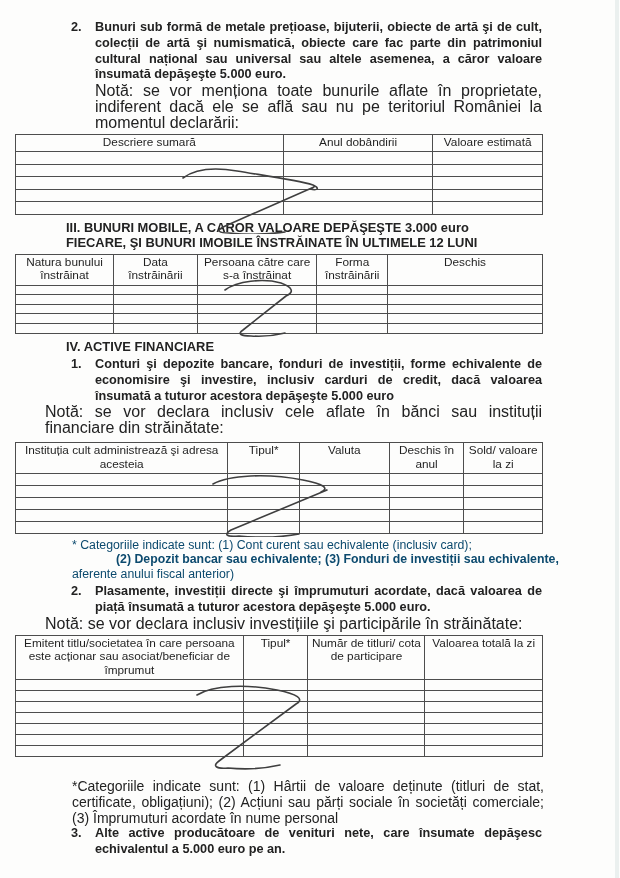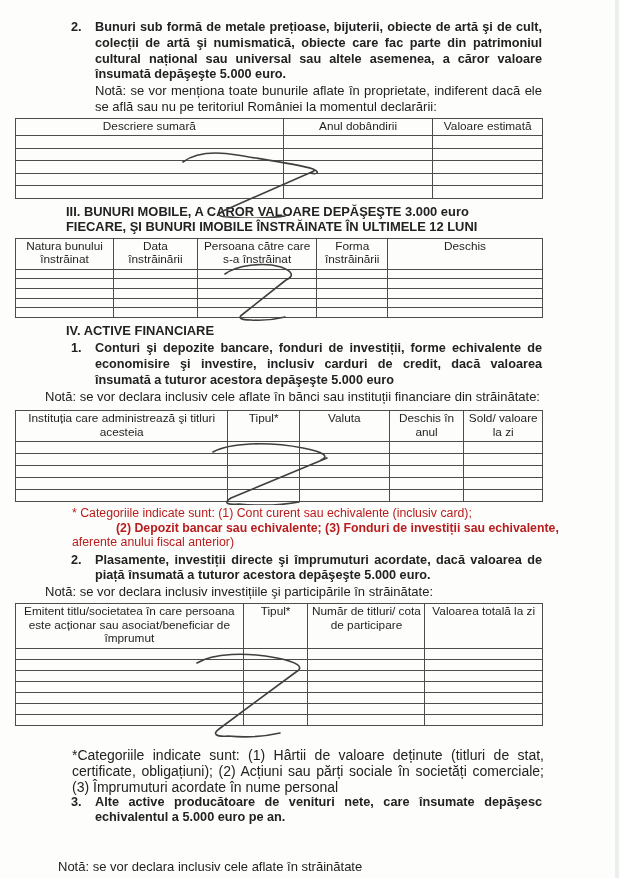--- a/index.html
+++ b/index.html
@@ -14,21 +14,21 @@
   .page::after {
     content:""; position:absolute; right:1px; top:0; bottom:0; width:4px;
     background:#e3eae9; opacity:.7; pointer-events:none;
   }
 
   
   .item-para { position:relative; margin:0 78px 0 95px; text-align:justify;
                font-size:12.7px; line-height:15.8px; font-weight:bold; }
   .item-num  { position:absolute; left:-24px; top:0; font-weight:bold; }
   .note      { margin:0 78px 0 95px; text-align:justify;
-               font-size:13px; line-height:15.8px; font-weight:normal; }
+               font-size:16px; line-height:15.8px; font-weight:normal; }
   .note-iv   { margin-left:45px; }
   .note-iv3  { margin-left:58px;margin-top:33px; }
 
   .sec-heading { margin-left:66px; margin-right:60px; font-weight:bold;
                  font-size:12.9px; line-height:15.5px; }
 
   
   .tblwrap { position:relative; margin-left:15px; width:528px; }
   table { border-collapse:collapse; width:528px; table-layout:fixed; }
   th,td { border:1px solid #4d4d4d; }
@@ -38,21 +38,21 @@
   td { height:12.5px; }
   .tbl-b td { height:9.6px; }
   .tbl-c td { height:12px; }
   .tbl-d td { height:11px; }
 
   .strike-svg { position:absolute; left:0; top:0; pointer-events:none; }
   .strike-svg path { fill:none; stroke:#3f3f3f; stroke-width:1.6;
                      stroke-linecap:round; stroke-linejoin:round; }
 
   
-  .fnote { font-size:12.3px; line-height:14.4px; font-weight:normal; color:#b91c1c; }
+  .fnote { font-size:12.3px; line-height:14.4px; font-weight:normal; color:#0c4a6e; }
   .fn-l1 { margin-left:72px; }
   .fn-l2 { margin-left:116px;font-weight:bold; }
   .fn-l3 { margin-left:78px; }
   .fn-l4 { margin-left:72px; }
   .fnote-para { margin:16px 76px 0 72px; text-align:justify;
                 font-size:14px; line-height:16px; }
 
   .dotted-line { margin-left:15px; width:540px; height:0;
                  border-bottom:2px dotted #4b4b4b; }
 
@@ -200,21 +200,21 @@
     <table class="tbl-c">
       <colgroup>
           <col style="width:40.3%">
           <col style="width:13.6%">
           <col style="width:17.0%">
           <col style="width:14.2%">
           <col style="width:14.9%">
         </colgroup>
       <thead>
         <tr>
-          <th>Instituția care administrează şi titluri acesteia</th>
+          <th>Instituția cult administrează şi adresa acesteia</th>
           <th>Tipul*</th>
           <th>Valuta</th>
           <th>Deschis în anul</th>
           <th>Sold/ valoare la zi</th>
         </tr>
       </thead>
       <tbody>
         <tr>
             <td></td>
             <td></td>

